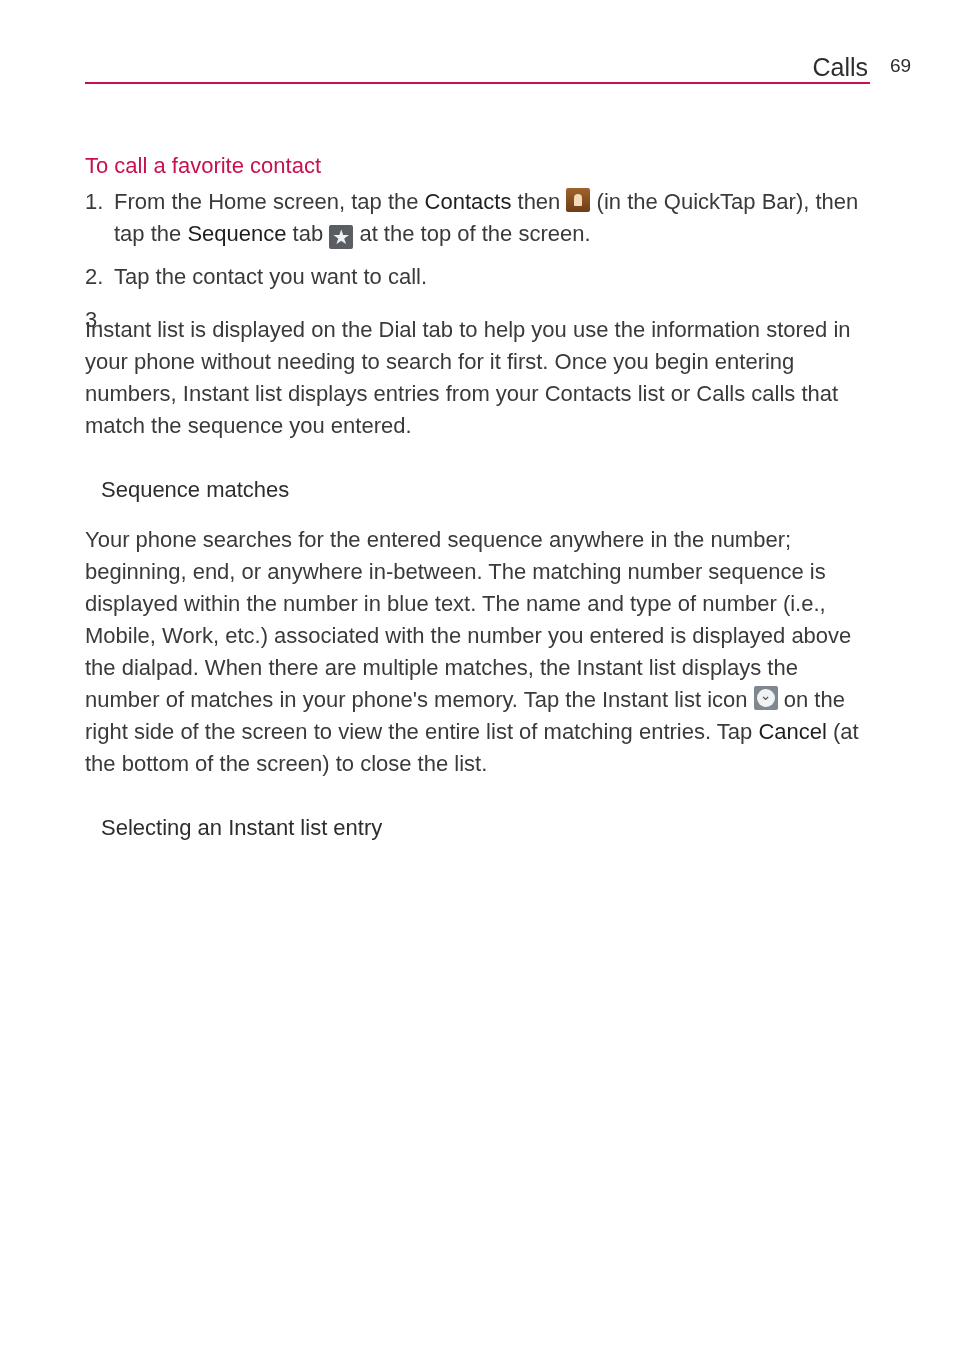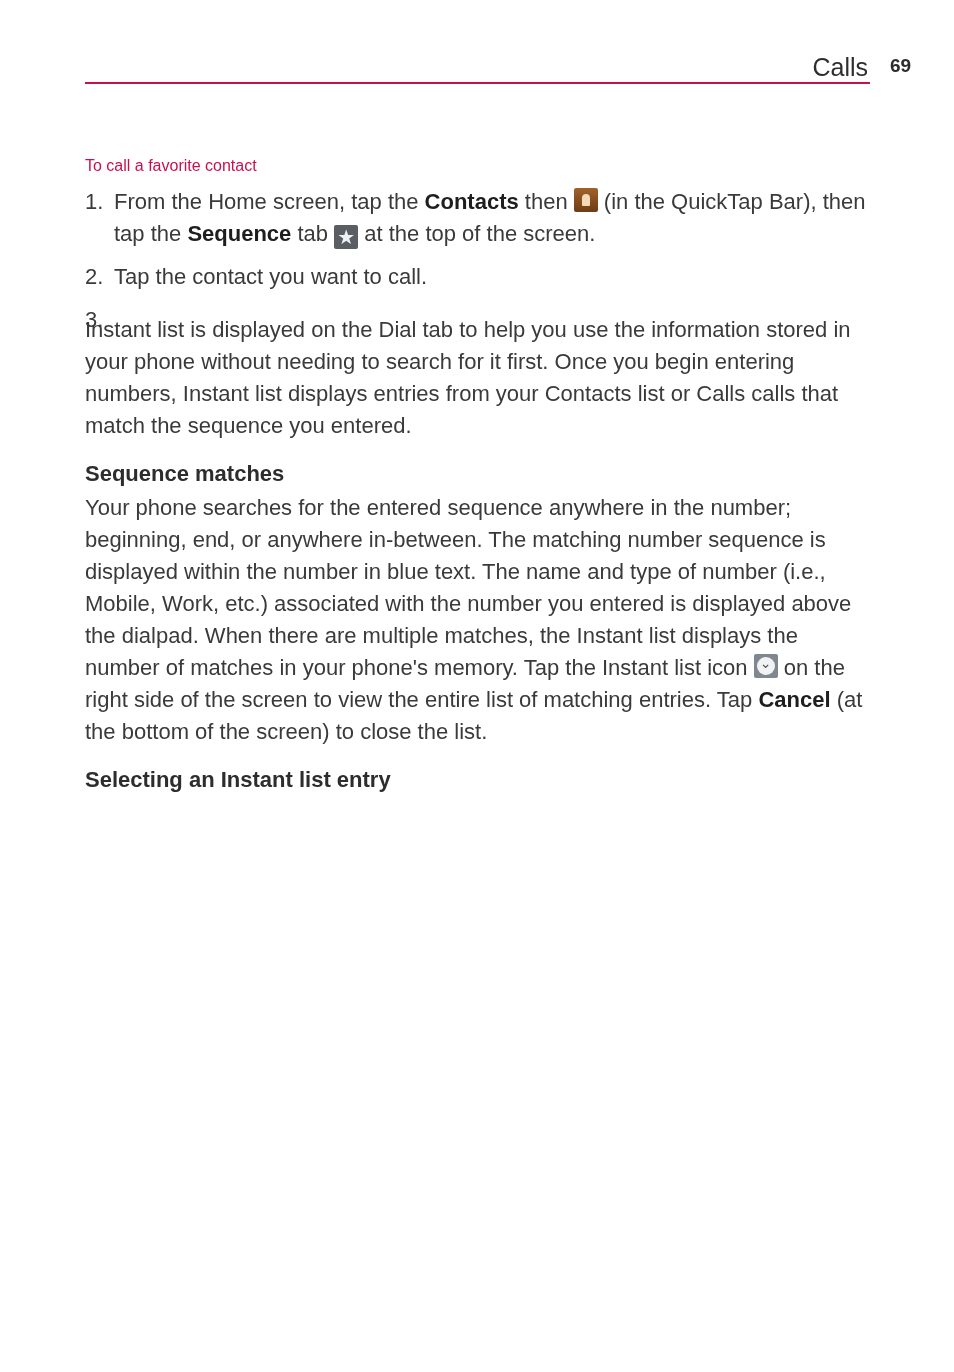--- a/index.html
+++ b/index.html
@@ -1,29 +1,29 @@
 <!DOCTYPE html>
 <html><head>
 <meta charset="utf-8">
 <style>
   html, body { margin: 0; padding: 0; background: #ffffff; }
   body { width: 954px; height: 1372px; position: relative; overflow: hidden;
          font-family: "Liberation Sans", "DejaVu Sans", sans-serif; color: #3a3a3a; }
   .header { position: absolute; top: 50px; left: 85px; width: 785px; height: 32px;
             border-bottom: 2px solid #c8104f; }
   .header .section { position: absolute; right: 2px; top: 3px; font-size: 25px; color: #2d2d2d; }
-  .pagenum { position: absolute; top: 55px; left: 890px; font-size: 19px; font-weight: bold; color: #2d2d2d; text-align: right; }
+  .pagenum { position: absolute; top: 55px; left: 890px; font-size: 19px; font-weight: normal; color: #2d2d2d; text-align: right; }
   .content { position: absolute; top: 148px; left: 85px; width: 790px; }
-  h2 { color: #c8104f; font-weight: normal; font-size: 16px; margin: 0; line-height: 36px; }
-  h3 { color: #2d2d2d; font-weight: bold; font-size: 22px; margin: 0; line-height: 36px; }
+  h2 { color: #c8104f; font-weight: normal; font-size: 22px; margin: 0; line-height: 36px; }
+  h3 { color: #2d2d2d; font-weight: normal; font-size: 22px; margin: 16px; line-height: 36px; }
   p, li { font-size: 22px; line-height: 32px; margin: 0; }
   ol { margin: 2px 0 0 0; padding: 0; list-style: none; }
   ol li { position: relative; padding-left: 29px; margin-bottom: 11px; }
   ol li .num { position: absolute; left: 0; top: 0; }
-  .b { color: #1e1e1e; font-weight: bold; }
+  .b { color: #1e1e1e; }
   .icon { display: inline-block; width: 24px; height: 24px; vertical-align: -3px; border-radius: 2px; position: relative; }
   .ic-contacts { background: linear-gradient(#a0622a, #6e3d16); }
   .ic-contacts::after { content: ""; position: absolute; left: 8px; top: 6px; width: 8px; height: 12px;
             background: #f3d9b8; border-radius: 4px 4px 1px 1px; }
   .ic-fav { background: #5a5d62; color: #eef2f5; font-size: 20px; line-height: 24px; text-align: center; }
   .ic-instant { background: #7f8790; }
   .ic-instant::after { content: "⌄"; position: absolute; left: 3px; top: 3px; width: 18px; height: 18px; border-radius: 50%;
             background: #f0f2f4; color: #555; font-size: 14px; line-height: 12px; text-align: center; }
   .ic-call { background: #3ea847; color: #ffffff; font-size: 15px; line-height: 24px; text-align: center; }
   .gap-h3 { height: 14px; }

